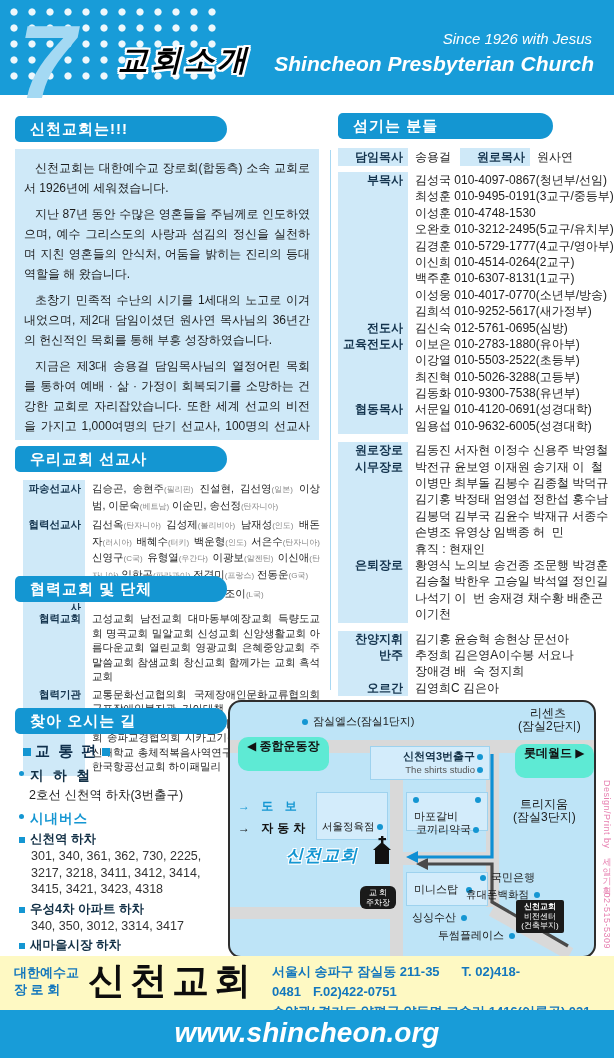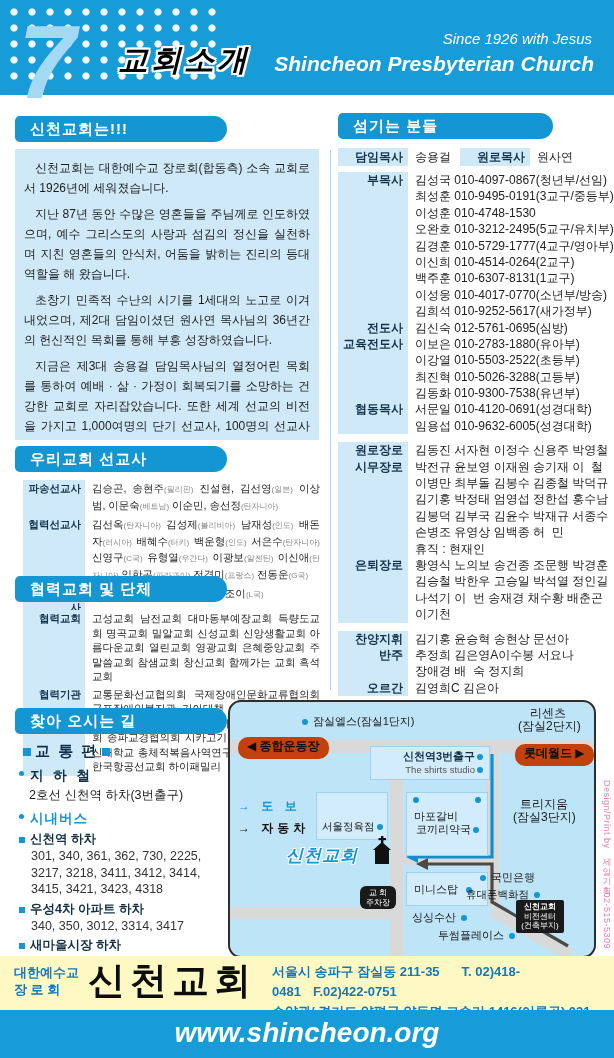--- a/index.html
+++ b/index.html
@@ -64,22 +64,22 @@
   .s-lines{padding-left:7px;}
   .s-line{height:16.4px;line-height:16.4px;font-size:12px;color:#222;white-space:pre;}
   
   #map{position:absolute;left:228px;top:700px;width:368px;height:258px;background:#bee4f7;
     border:2px solid #2e2e2e;border-radius:13px;overflow:hidden;box-sizing:border-box;}
   .road{position:absolute;background:#d9d9d9;}
   .blk{position:absolute;background:#d3ecfb;border:1px solid #9ed2ee;box-sizing:border-box;}
   .mlabel{position:absolute;font-size:11px;color:#1a1a1a;white-space:nowrap;}
   .mbold{font-weight:normal;font-size:12px;}
   .bdot{width:6px;height:6px;border-radius:50%;background:#1496d2;display:inline-block;vertical-align:middle;margin:0 2px;}
-  .mpill{position:absolute;background:#c2410c;border-radius:10px;font-size:12px;font-weight:bold;
-    color:#111;line-height:19px;height:22px;padding:0 9px;white-space:nowrap;}
+  .mpill{position:absolute;background:#5eead4;border-radius:10px;font-size:12px;font-weight:bold;
+    color:#111;line-height:19px;height:34px;padding:0 9px;white-space:nowrap;}
   .blackbox{position:absolute;background:#1a1a1a;color:#fff;font-size:8px;line-height:9.5px;
     text-align:center;padding:2px 3px;border-radius:2px;}
   #map-church-name{position:absolute;font-size:17px;font-weight:bold;font-style:italic;color:#1496d2;letter-spacing:1px;
     text-shadow:-1px -1px 0 #fff,1px -1px 0 #fff,-1px 1px 0 #fff,1px 1px 0 #fff;}
   .walkcar{position:absolute;font-weight:bold;font-size:12px;letter-spacing:4px;}
   #credit{position:absolute;left:600px;top:780px;height:180px;writing-mode:vertical-rl;
     font-size:9px;color:#e77fb0;letter-spacing:.5px;}
   
   #footer-white{position:absolute;left:0;top:956px;width:614px;height:54px;background:#fef9c3;}
   #f-denom{position:absolute;left:14px;top:8px;font-size:13px;font-weight:bold;color:#1377bd;line-height:17px;}
@@ -289,21 +289,21 @@
       <path d="M338,244 L262,200 L262,162 L196,162" stroke="#4a4a4a" stroke-width="3.2" fill="none"></path>
       <polygon points="186,162 198,156 198,168" fill="#4a4a4a"></polygon>
       <path d="M262,52 L262,155 L186,155" stroke="#0e8fd4" stroke-width="3.2" fill="none"></path>
       <polygon points="176,155 188,149 188,161" fill="#0e8fd4"></polygon>
     </svg>
 
     <div class="blk" style="left:140px;top:44px;width:120px;height:34px;text-align:right;padding:2px 4px;">
       <div style="font-size:11px;font-weight:bold;color:#123046;"><span>신천역3번출구</span><span class="bdot"></span></div>
       <div style="font-size:9.5px;color:#555;"><span>The shirts studio</span><span class="bdot"></span></div>
     </div>
-    <div class="blk" style="left:176px;top:90px;width:82px;height:64px;">
+    <div class="blk" style="left:176px;top:90px;width:82px;height:39px;">
       <span class="bdot" style="position:absolute;left:4px;top:4px;"></span>
       <span class="bdot" style="position:absolute;right:4px;top:4px;"></span>
       <div style="position:absolute;left:7px;top:16px;font-size:11px;">마포갈비</div>
     </div>
     <div class="mlabel" style="left:186px;top:120px;"><span>코끼리약국</span><span class="bdot"></span></div>
     <div class="blk" style="left:86px;top:90px;width:72px;height:48px;"></div>
     <div class="mlabel" style="left:92px;top:118px;font-size:10.5px;"><span>서울정육점</span><span class="bdot"></span></div>
     <div class="blk" style="left:176px;top:170px;width:82px;height:34px;">
       <div style="position:absolute;left:7px;top:9px;font-size:11px;white-space:nowrap;"><span>미니스탑</span>&nbsp;&nbsp;<span class="bdot"></span></div>
     </div>

